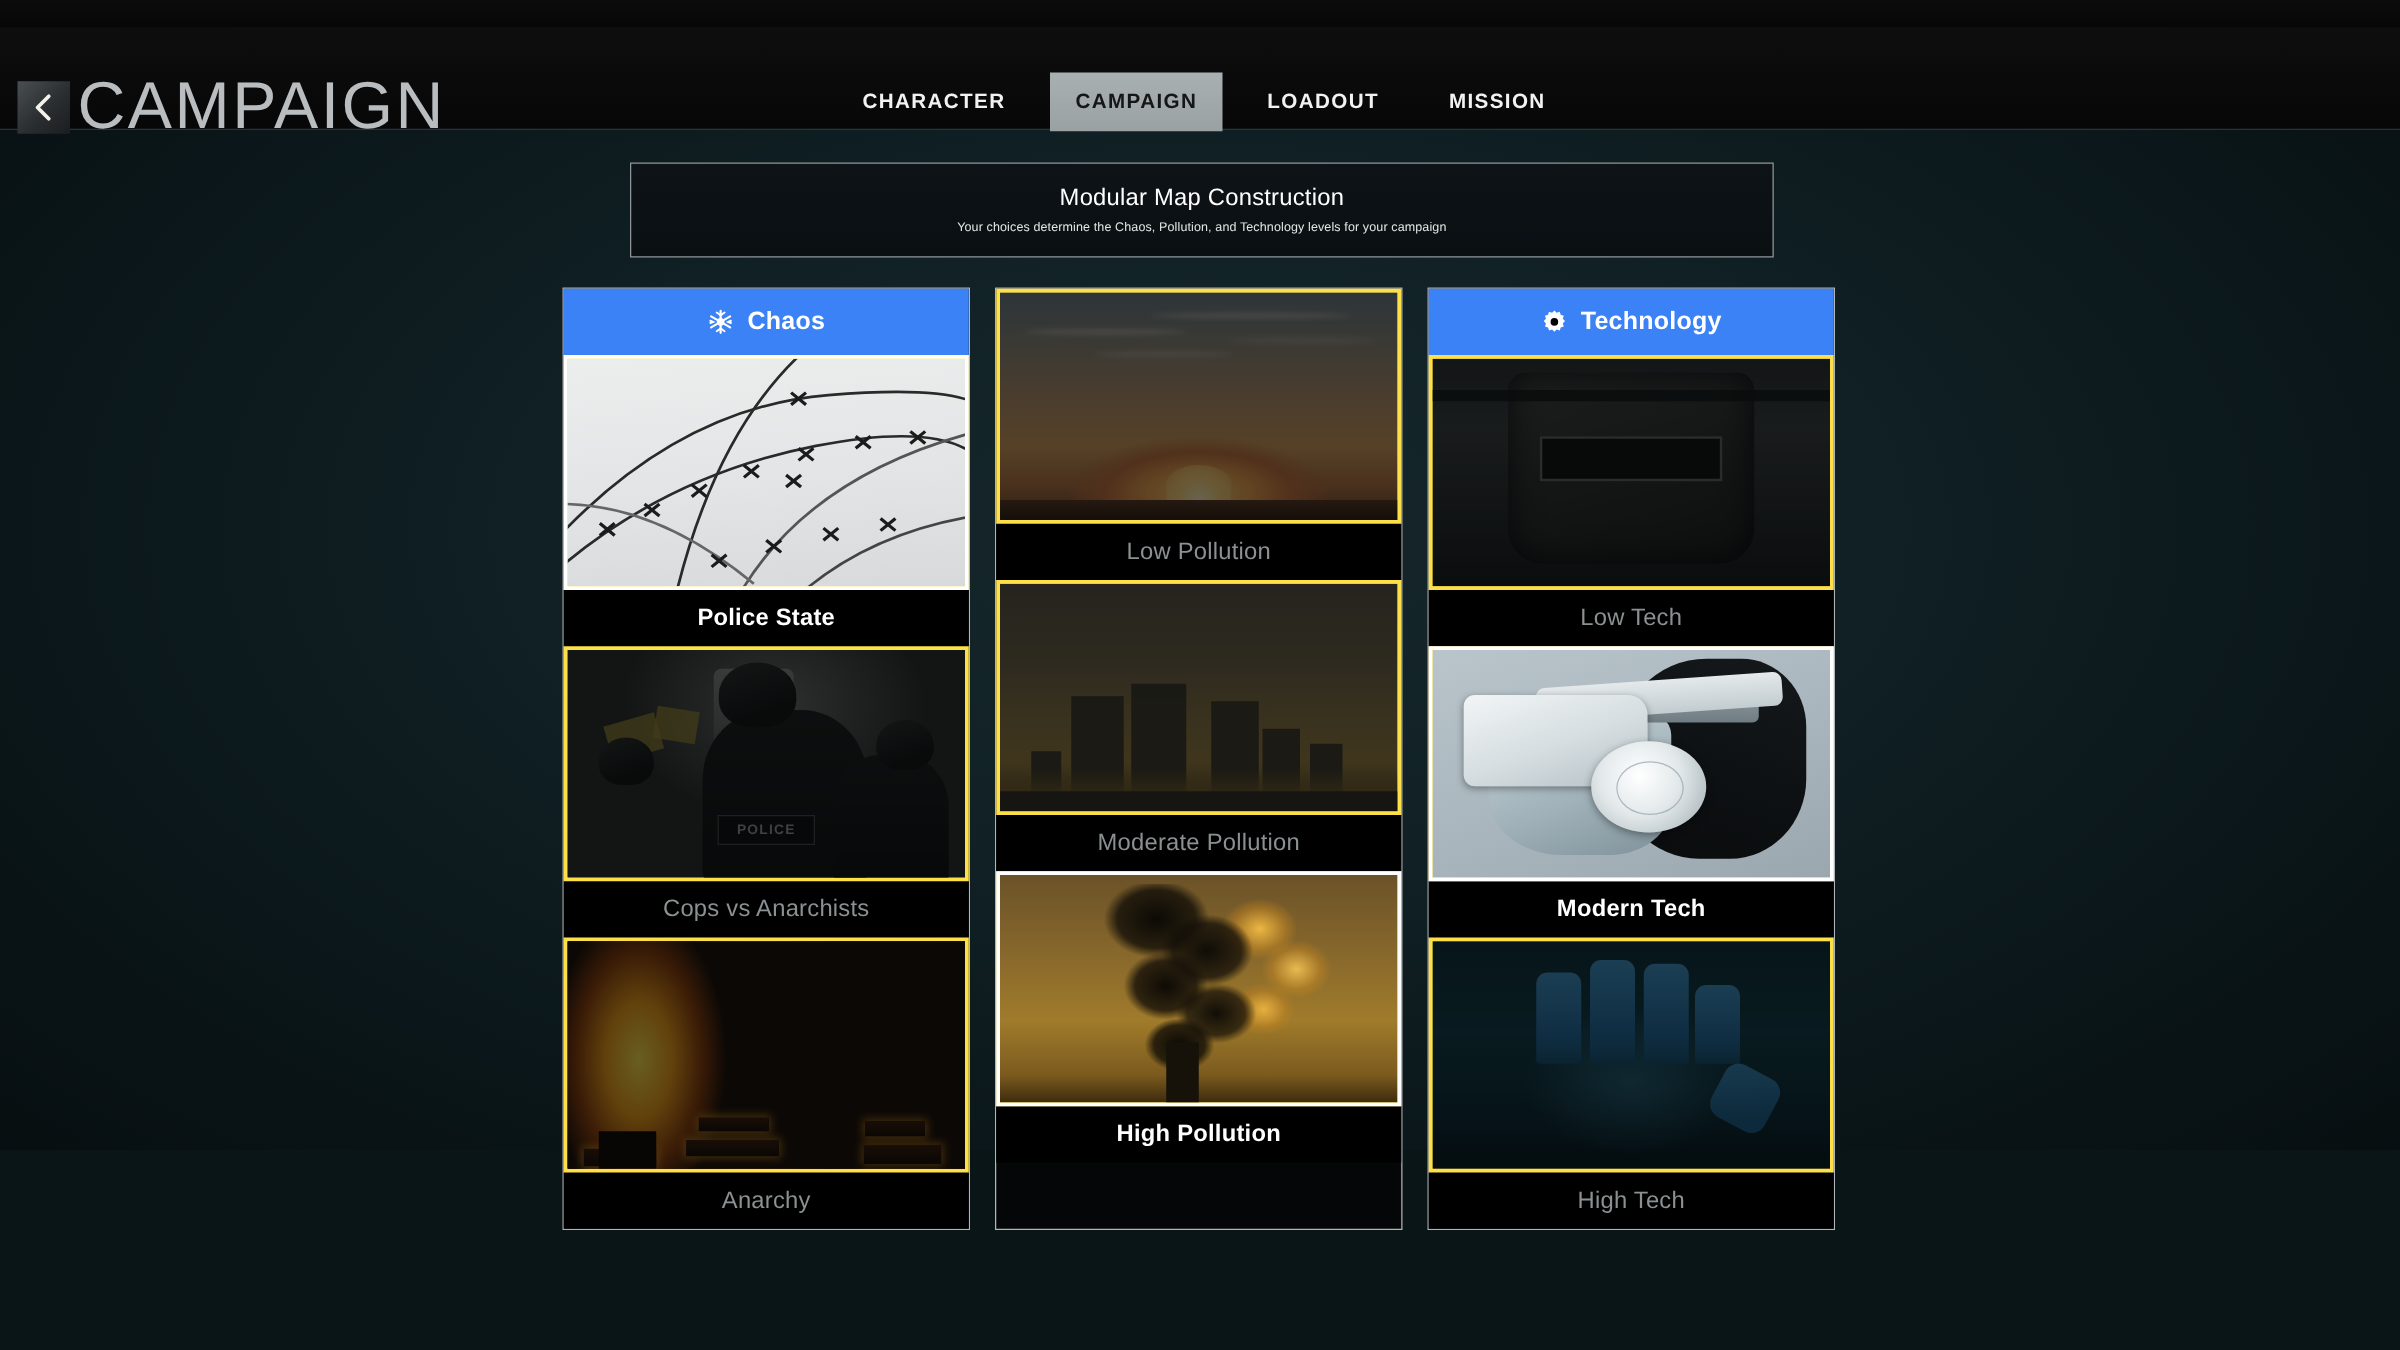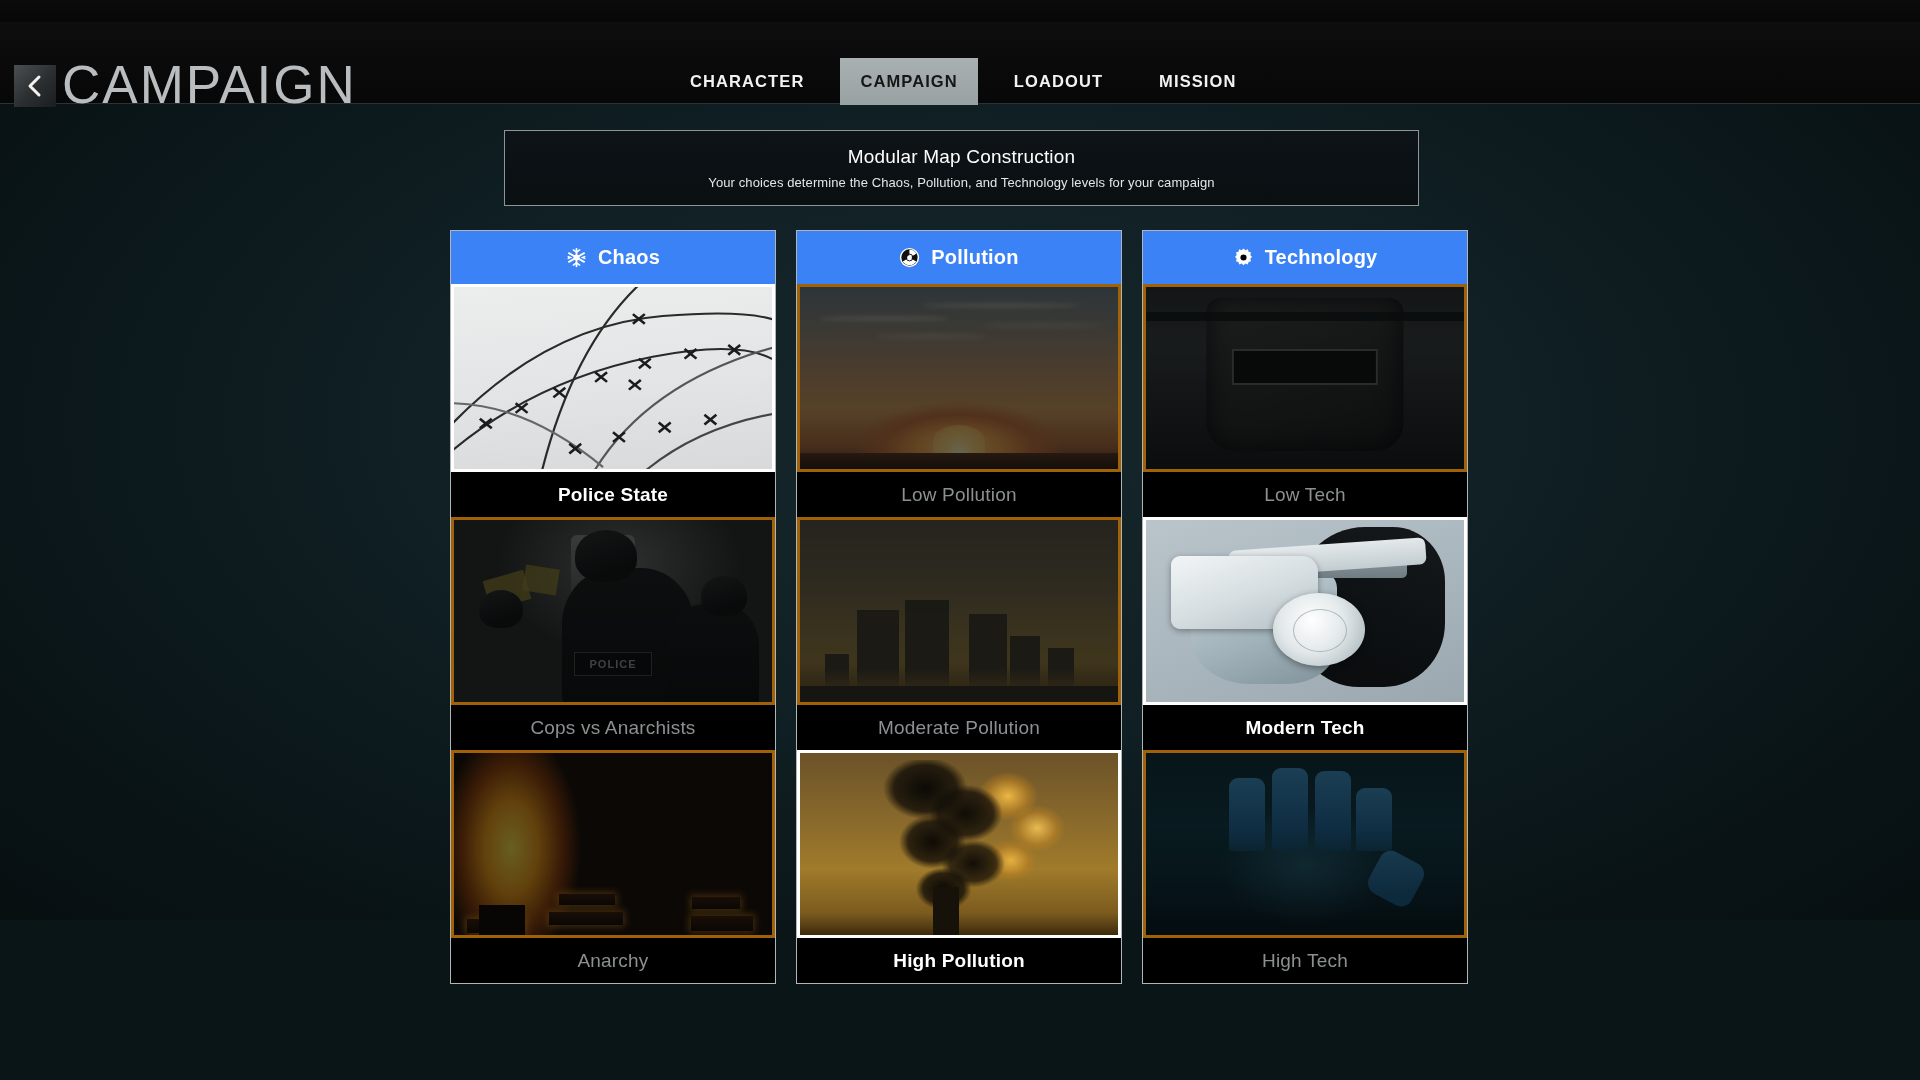--- a/index.html
+++ b/index.html
@@ -51,40 +51,40 @@
   }
 
   
   .header-panel {
     position:absolute; left:504px; top:130px; width:915px; height:76px;
     background:linear-gradient(180deg,#0d1317 0%,#0a0f12 100%);
     border:1px solid #8e9598;
     display:flex; flex-direction:column; align-items:center; justify-content:center;
   }
   .header-title { font-size:19px; font-weight:normal; color:#ffffff; letter-spacing:.2px; line-height:1.15; }
-  .header-sub   { font-size:13px; color:#e2e6e7; margin-top:7px; letter-spacing:.1px; }
+  .header-sub   { font-size:10px; color:#e2e6e7; margin-top:7px; letter-spacing:.1px; }
 
   
   .columns { position:absolute; left:450px; top:230px; width:1020px; display:flex; gap:20px; }
   .column  { width:326px; border:1px solid #b0b6b8; background:#040607; }
 
   .col-head {
     height:53px; background:#3b82f6;
     display:flex; align-items:center; justify-content:center; gap:11px;
     color:#ffffff; font-size:20px; font-weight:bold; letter-spacing:.2px;
   }
   .col-head .cicon { display:flex; align-items:center; line-height:0; }
 
   .optlist { display:flex; flex-direction:column; }
 
   
   .opt { position:relative; cursor:pointer; }
   .opt .thumb {
     position:relative; height:188px; overflow:hidden;
-    border:3px solid transparent; box-sizing:border-box; background:#a16207;
+    border:3px solid transparent; box-sizing:border-box; background:#fde047;
   }
   .opt.selected .thumb { border-color:#ffffff; }
   .opt .art { position:absolute; inset:0; }
   .opt .dim {
     position:absolute; inset:0; background:rgba(4,7,9,0.60);
     pointer-events:none;
   }
   .opt.selected .dim { background:rgba(0,0,0,0); }
   .opt .caption {
     height:45px; background:#000000; display:flex; align-items:center; justify-content:center;
@@ -451,40 +451,20 @@
             </div>
             <div class="dim"></div>
           </div>
           <div class="caption">Anarchy</div>
         </div>
 
       </div>
     </div>
 
     <div class="column">
-      <div class="col-head">
-        <span class="cicon">
-          <svg width="21" height="21" viewBox="0 0 24 24">
-            <circle cx="12" cy="12" r="11" fill="#fff"></circle>
-            <circle cx="12" cy="12" r="9.3" fill="#101010"></circle>
-            <g fill="#fff">
-              <path d="M12 12 L12 3.1 A8.9 8.9 0 0 1 19.7 7.55 Z"></path>
-              <path d="M12 12 L19.7 16.45 A8.9 8.9 0 0 1 4.3 16.45 Z"></path>
-              <path d="M12 12 L4.3 7.55 A8.9 8.9 0 0 1 12 3.1 Z" opacity="0"></path>
-            </g>
-            <path d="M12 12 L4.3 7.55 A8.9 8.9 0 0 1 12 3.1 Z" fill="#101010"></path>
-            <g fill="#fff">
-              <path d="M12 12 L12 3.1 A8.9 8.9 0 0 1 19.7 7.55 Z"></path>
-            </g>
-            <circle cx="12" cy="12" r="2.7" fill="#fff"></circle>
-            <circle cx="12" cy="12" r="3.9" fill="none" stroke="#101010" stroke-width="1.1"></circle>
-          </svg>
-        </span>
-        <span>Pollution</span>
-      </div>
       <div class="optlist">
 
         <div class="opt">
           <div class="thumb">
             <div class="art art-sunset">
               <div class="cloud cl1"></div>
                 <div class="cloud cl2"></div>
               <div class="cloud cl3"></div>
                 <div class="cloud cl4"></div>
               <div class="sun"></div>

